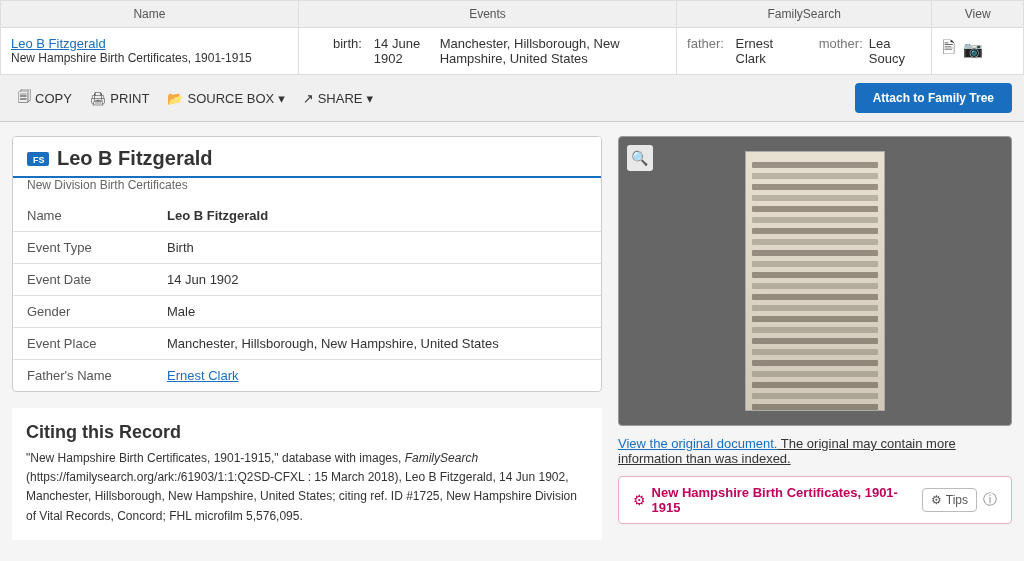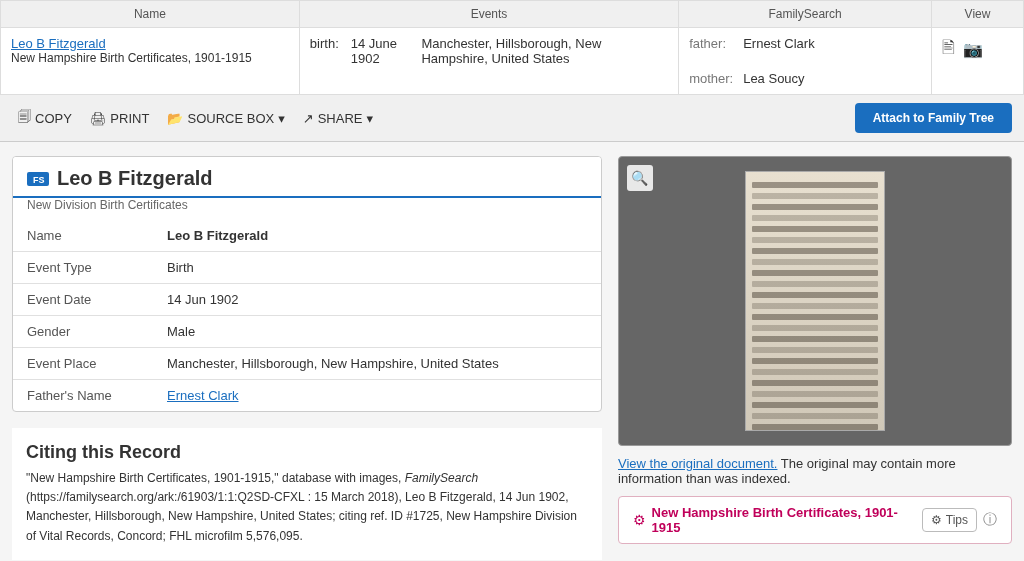--- a/index.html
+++ b/index.html
@@ -44,30 +44,30 @@
     
     .right-panel { flex: 1; padding-left: 16px; display: flex; flex-direction: column; gap: 10px; }
 
     .doc-image-container { background: #666; border: 1px solid #999; border-radius: 4px; overflow: hidden; position: relative; min-height: 290px; display: flex; align-items: center; justify-content: center; }
     .doc-image-zoom { position: absolute; top: 8px; left: 8px; width: 26px; height: 26px; background: rgba(255,255,255,0.85); border-radius: 3px; display: flex; align-items: center; justify-content: center; cursor: pointer; font-size: 14px; }
     .doc-image { width: 140px; min-height: 260px; background: linear-gradient(to bottom, #e8e0d0 0%, #d0c8b8 100%); border: 1px solid #aaa; position: relative; overflow: hidden; }
     .doc-image-lines { position: absolute; top: 10px; left: 6px; right: 6px; bottom: 10px; }
     .doc-line { height: 6px; background: rgba(60,50,40,0.25); margin-bottom: 5px; border-radius: 1px; }
     .doc-line.dark { background: rgba(60,50,40,0.45); }
 
-    .doc-view-text { font-size: 13px; color: #333; }
+    .doc-view-text { font-size: 13px; color: #333; text-decoration: underline; }
     .doc-view-link { color: #1a6ebf; text-decoration: underline; cursor: pointer; }
 
     .source-banner { background: #fff; border: 1px solid #e0b0c0; border-radius: 4px; padding: 8px 14px; display: flex; align-items: center; gap: 6px; }
     .source-banner-text { color: #c0005a; font-weight: bold; font-size: 13px; }
     .tips-btn { margin-left: auto; background: #fff; border: 1px solid #bbb; border-radius: 4px; padding: 4px 8px; font-size: 12px; cursor: pointer; display: flex; align-items: center; gap: 4px; color: #555; }
 
-    .event-col { display: flex; gap: 12px; }
+    .event-col { display: flex; gap: 12px; margin-left: 24px; }
     .event-date-col { display: flex; flex-direction: column; font-size: 13px; color: #333; }
-    .father-mother { display: flex; flex-direction: column; gap: 20px; font-size: 13px; }
+    .father-mother { display: flex; flex-direction: row; gap: 20px; font-size: 13px; }
     .fm-row { display: flex; gap: 6px; }
     .fm-label { color: #777; width: 48px; }
     .fm-value { color: #333; }
     .view-icons { display: flex; gap: 8px; align-items: center; font-size: 16px; }
   </style>
 </head>
 <body>
 
 <table class="top-table">
   <thead>

